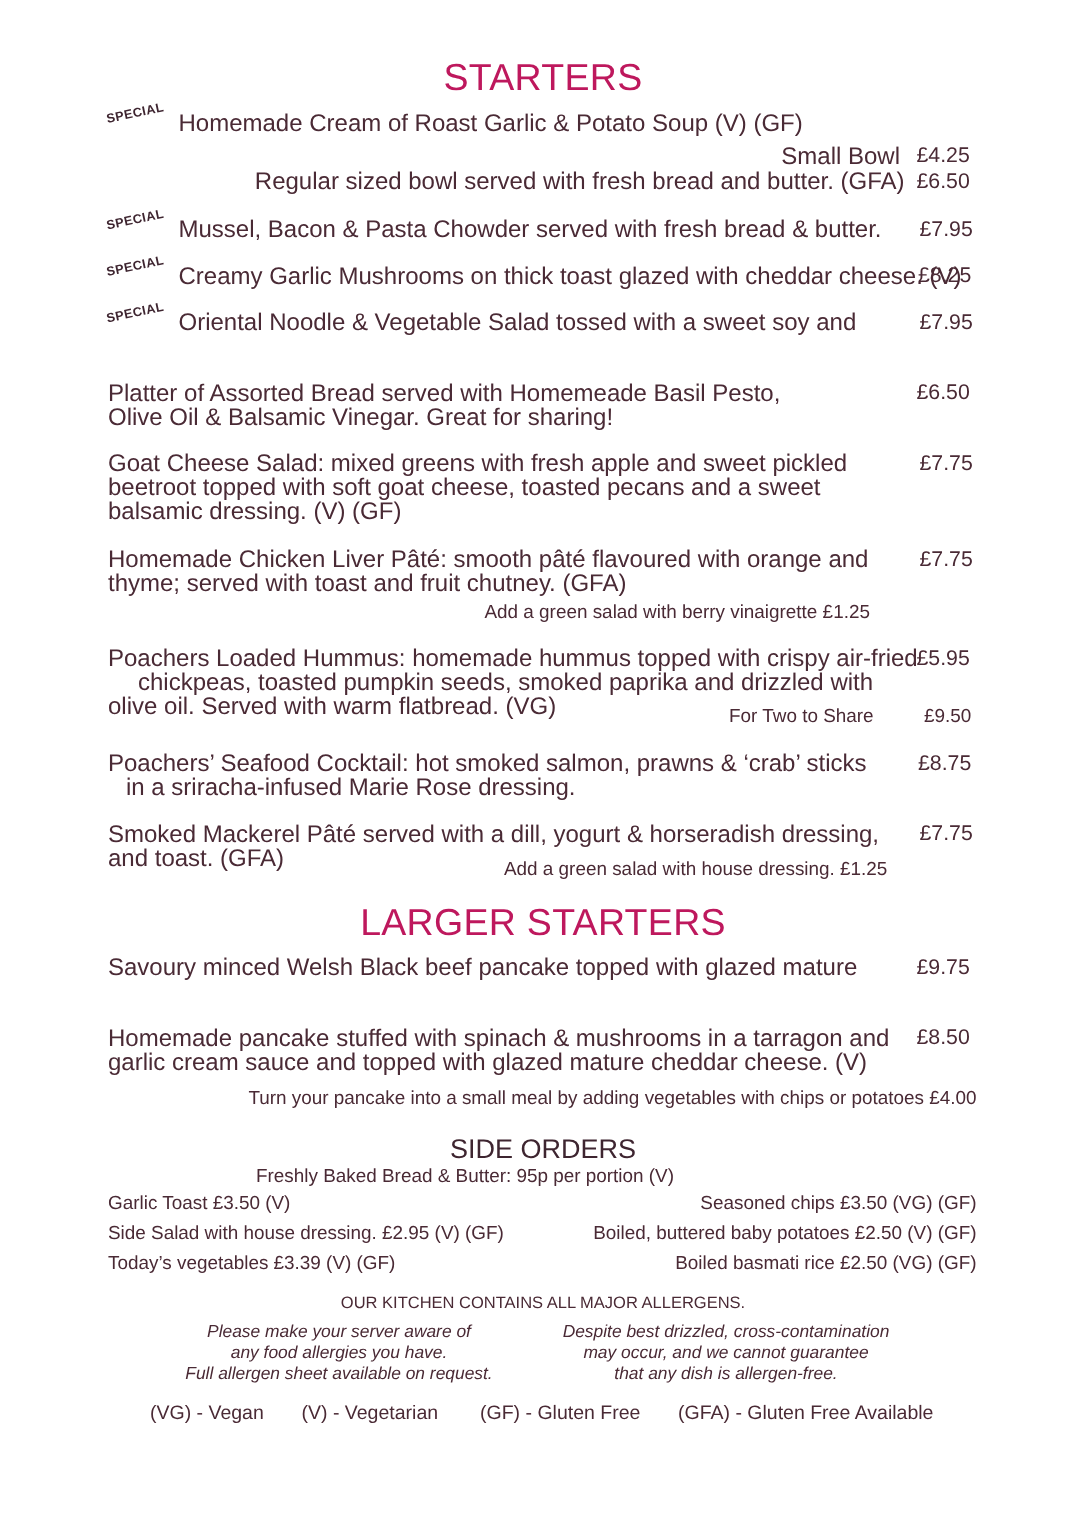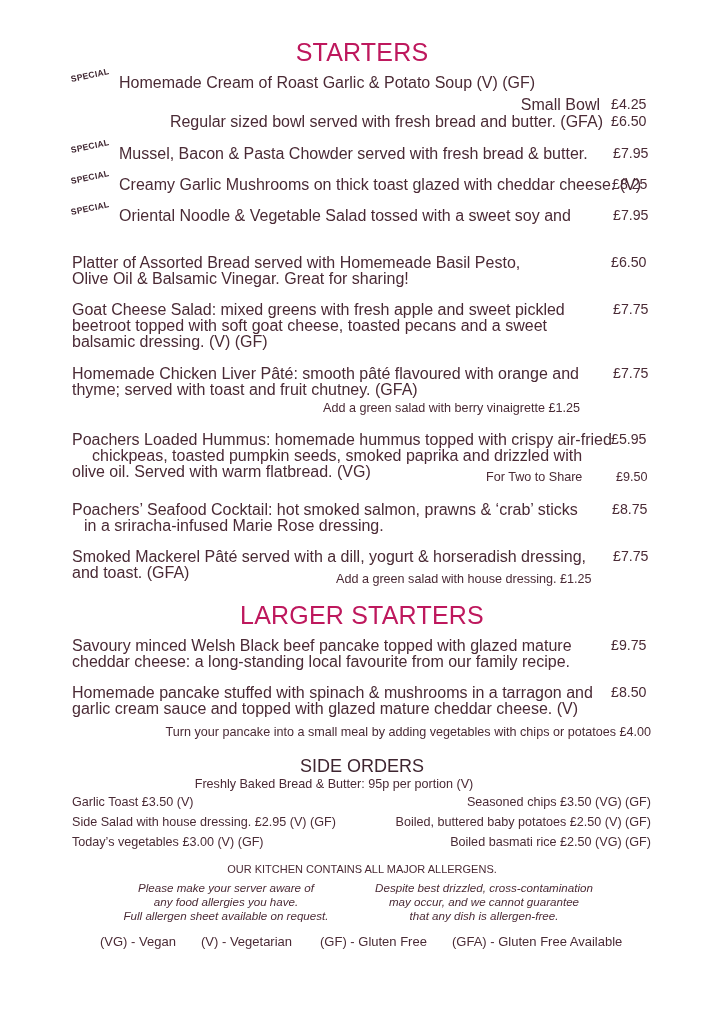--- a/index.html
+++ b/index.html
@@ -76,35 +76,34 @@
   <div class="abs price" style="left:612px; top:501px;">£8.75</div>
 
   <div class="abs t" style="left:72px; top:548px;">Smoked Mackerel Pâté served with a dill, yogurt &amp; horseradish dressing,</div>
   <div class="abs t" style="left:72px; top:564px;">and toast. (GFA)</div>
   <div class="abs price" style="left:613px; top:548px;">£7.75</div>
   <div class="abs ts" style="left:336px; top:572px;">Add a green salad with house dressing. £1.25</div>
 
   <div class="abs h1" style="left:0; width:724px; text-align:center; top:601px;">LARGER STARTERS</div>
 
   <div class="abs t" style="left:72px; top:637px;">Savoury minced Welsh Black beef pancake topped with glazed mature</div>
-  <div class="abs t" style="left:72px; top:653px;">cheddar cheese: a long-standing local favourite from our family recipe.</div>
   <div class="abs price" style="left:611px; top:637px;">£9.75</div>
 
   <div class="abs t" style="left:72px; top:684px;">Homemade pancake stuffed with spinach &amp; mushrooms in a tarragon and</div>
   <div class="abs t" style="left:72px; top:700px;">garlic cream sauce and topped with glazed mature cheddar cheese. (V)</div>
   <div class="abs price" style="left:611px; top:684px;">£8.50</div>
 
   <div class="abs ts right" style="right:73px; top:725px;">Turn your pancake into a small meal by adding vegetables with chips or potatoes £4.00</div>
 
   <div class="abs h2" style="left:0; width:724px; text-align:center; top:756px;">SIDE ORDERS</div>
-  <div class="abs ts" style="left:0; width:620px; text-align:center; top:777px;padding-left:24px;">Freshly Baked Bread &amp; Butter: 95p per portion (V)</div>
+  <div class="abs ts" style="left:0; width:620px; text-align:center; top:777px;">Freshly Baked Bread &amp; Butter: 95p per portion (V)</div>
 
   <div class="abs ts" style="left:72px; top:795px;">Garlic Toast £3.50 (V)</div>
   <div class="abs ts" style="left:72px; top:815px;">Side Salad with house dressing. £2.95 (V) (GF)</div>
-  <div class="abs ts" style="left:72px; top:835px;">Today’s vegetables £3.00 (V) (GF)</div>
+  <div class="abs ts" style="left:72px; top:835px;">Today’s vegetables £3.39 (V) (GF)</div>
 
   <div class="abs ts right" style="right:73px; top:795px;">Seasoned chips £3.50 (VG) (GF)</div>
   <div class="abs ts right" style="right:73px; top:815px;">Boiled, buttered baby potatoes £2.50 (V) (GF)</div>
   <div class="abs ts right" style="right:73px; top:835px;">Boiled basmati rice £2.50 (VG) (GF)</div>
 
   <div class="abs txs" style="left:0; width:724px; text-align:center; top:862px;">OUR KITCHEN CONTAINS ALL MAJOR ALLERGENS.</div>
 
   <div class="abs it" style="left:96px; width:260px; top:881px;">
     <div>Please make your server aware of</div>
     <div>any food allergies you have.</div>

